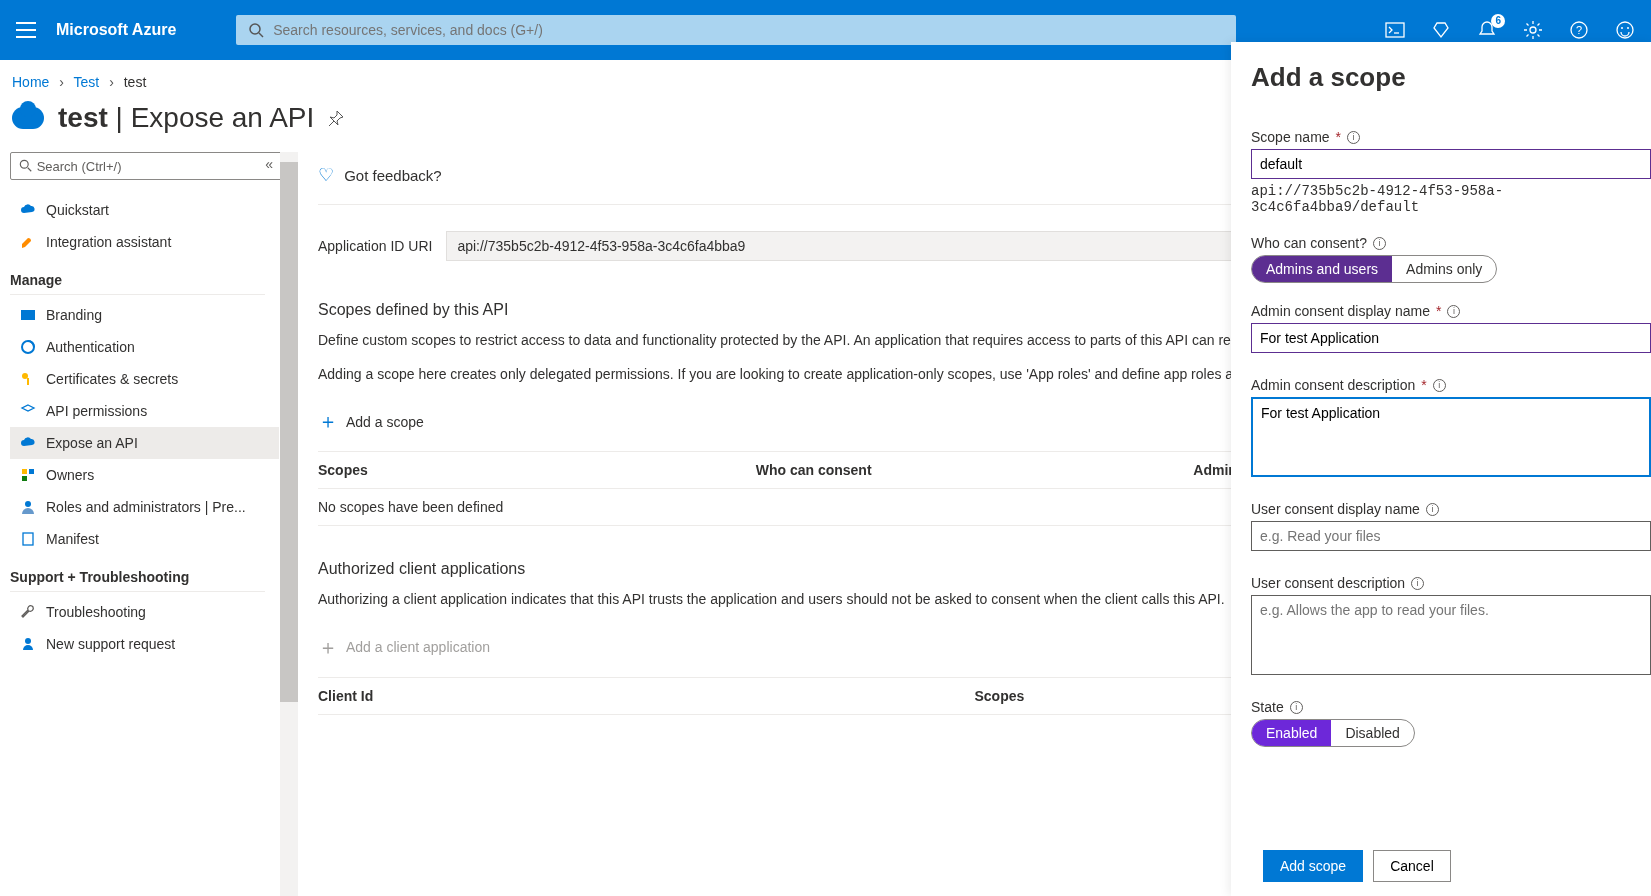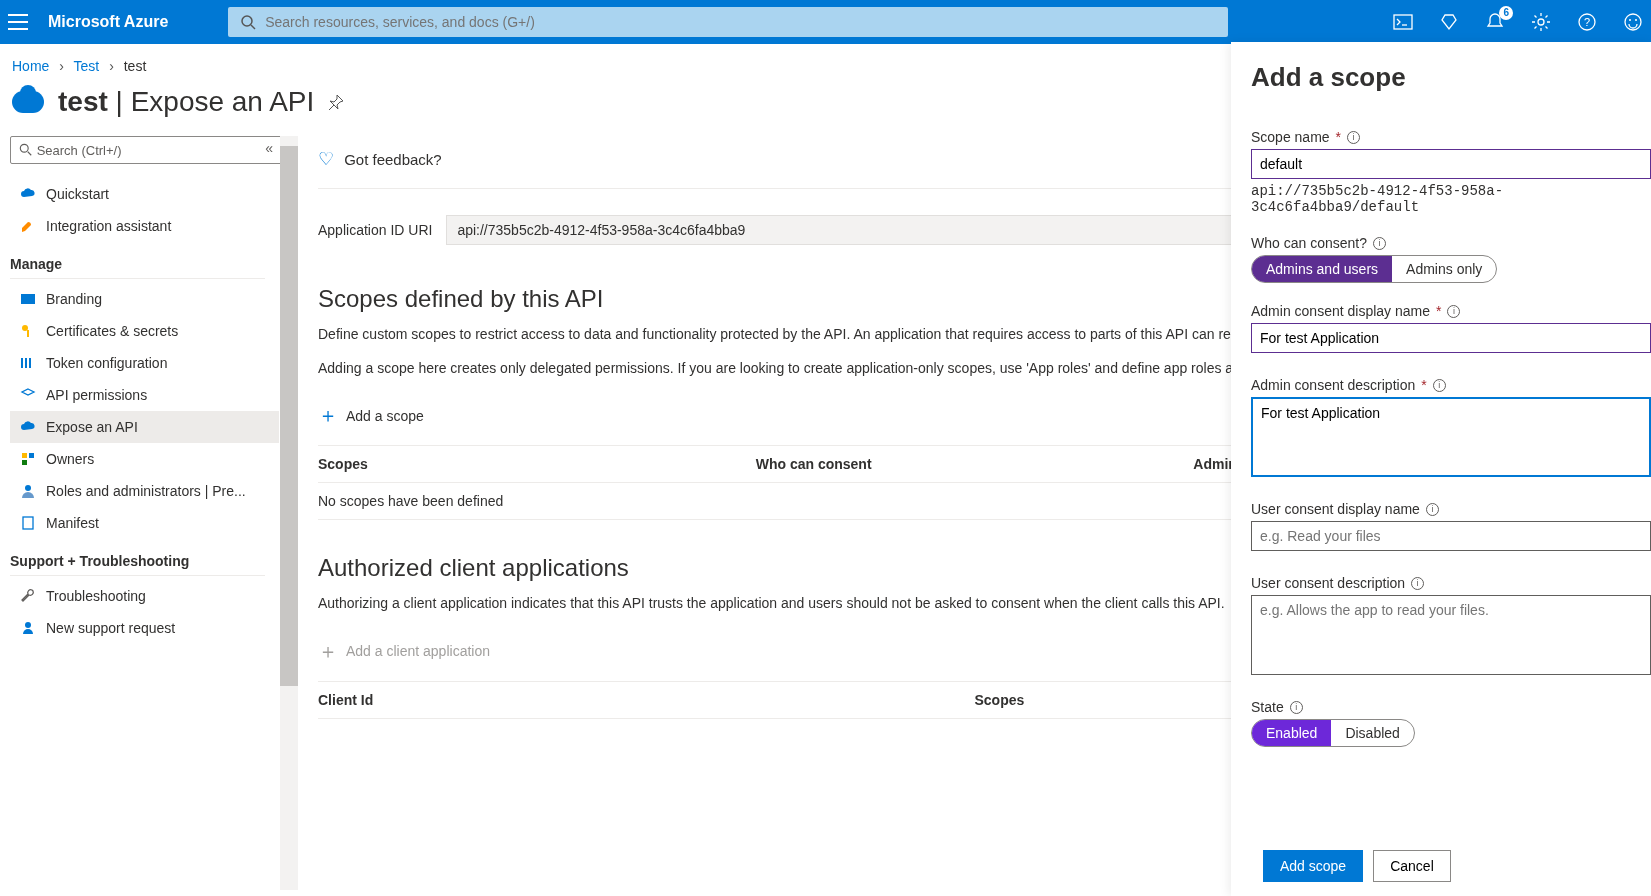--- a/index.html
+++ b/index.html
@@ -1,19 +1,19 @@
 <!DOCTYPE html>
 <html><head>
 <meta charset="utf-8">
 <style>
 * { margin:0; padding:0; box-sizing:border-box; font-family:"Segoe UI",sans-serif; }
 body { background:#fff; color:#323130; overflow:hidden; width:1651px; height:896px; position:relative; }
 
 
-.topbar { background:#0078d4; color:#fff; height:44px; display:flex; align-items:center; padding:0 8px; }
+.topbar { background:#0078d4; color:#fff; height:60px; display:flex; align-items:center; padding:0 16px; }
 .hamburger { width:20px; height:20px; cursor:pointer; display:flex; flex-direction:column; justify-content:space-around; margin-right:20px;}
 .hamburger span { height:2px; background:#fff; }
 .brand { font-size:16px; font-weight:600; margin-right:60px; white-space:nowrap; }
 .searchbox { flex:0 0 1000px; background:#aad4f0; border-radius:2px; height:30px; display:flex; align-items:center; padding:0 12px; color:#323130; }
 .searchbox input { flex:1; background:transparent; border:none; outline:none; font-size:14px; color:#555; }
 .top-icons { margin-left:auto; display:flex; gap:26px; align-items:center; }
 .top-icons .ticon { width:20px; height:20px; cursor:pointer; position:relative; }
 .badge { position:absolute; top:-6px; right:-8px; background:#fff; color:#0078d4; border-radius:8px; font-size:10px; font-weight:600; padding:0 4px; line-height:14px; }
 
 
@@ -40,21 +40,21 @@
 .sectionhdr { font-weight:600; font-size:14px; padding:14px 10px 6px 0; border-bottom:1px solid #edebe9; margin-bottom:4px; margin-right:14px; }
 
 .scrollgutter { width:18px; background:#f3f2f1; position:relative; }
 .scrollgutter .thumb { position:absolute; width:100%; background:#c8c6c4; }
 
 .main { flex:1; padding:4px 20px 0 20px; overflow:hidden; position:relative; }
 .feedback { display:flex; align-items:center; gap:10px; font-size:15px; color:#323130; padding:8px 0 18px 0; border-bottom:1px solid #edebe9; }
 .heart { color:#0078d4; font-size:18px; }
 .uri-row { display:flex; align-items:center; gap:14px; margin:26px 0 40px 0; font-size:14px; }
 .uri-row .fld { flex:1; background:#f3f2f1; border:1px solid #e1dfdd; padding:6px 10px; font-size:14px; }
-.section-h { font-size:24px; font-weight:400; margin-bottom:12px; }
+.section-h { font-size:16px; font-weight:400; margin-bottom:12px; }
 .section-p { font-size:14px; color:#323130; margin-bottom:14px; line-height:1.4; }
 .section-p a { color:#0078d4; text-decoration:none; }
 .addlink { display:flex; align-items:center; gap:8px; font-size:14px; color:#323130; cursor:pointer; padding:10px 0; }
 .addlink.disabled { color:#a19f9d; }
 .plus { color:#0078d4; font-size:20px; font-weight:300; }
 .tblhead { display:flex; font-size:14px; font-weight:600; padding:10px 0; border-bottom:1px solid #edebe9; border-top:1px solid #edebe9; margin-top:6px;}
 .tblhead > div { flex:1; }
 .tblrow { padding:10px 0; font-size:14px; border-bottom:1px solid #edebe9; }
 
 
@@ -170,32 +170,31 @@
 
     <div class="sectionhdr">Manage</div>
     <div class="navitem">
         <svg class="navicon" viewBox="0 0 16 16">
           <rect x="1" y="3" width="14" height="10" fill="#0078d4"></rect>
         </svg>
         <span>Branding</span>
       </div>
     <div class="navitem">
         <svg class="navicon" viewBox="0 0 16 16">
+          <circle cx="8" cy="8" r="6" fill="none" stroke="#0078d4" stroke-width="2"></circle>
+          <path d="M8 2a6 6 0 016 6" fill="none" stroke="#0078d4" stroke-width="2"></path>
+        </svg>
+        <span>Authentication</span>
+      </div>
+    <div class="navitem">
+        <svg class="navicon" viewBox="0 0 16 16">
           <circle cx="5" cy="5" r="3" fill="#ffb900"></circle>
           <rect x="7" y="7" width="2" height="7" fill="#ffb900"></rect>
         </svg>
         <span>Certificates &amp; secrets</span>
-      </div>
-    <div class="navitem">
-        <svg class="navicon" viewBox="0 0 16 16">
-          <rect x="1" y="3" width="2" height="10" fill="#0078d4"></rect>
-          <rect x="5" y="3" width="2" height="10" fill="#0078d4"></rect>
-          <rect x="9" y="3" width="2" height="10" fill="#0078d4"></rect>
-        </svg>
-        <span>Token configuration</span>
       </div>
     <div class="navitem">
         <svg class="navicon" viewBox="0 0 16 16">
           <path d="M8 2l6 3-6 3-6-3z" fill="none" stroke="#0078d4" stroke-width="1.3"></path>
         </svg>
         <span>API permissions</span>
       </div>
     <div class="navitem selected">
         <svg class="navicon" viewBox="0 0 16 16">
           <path d="M4 11a3 3 0 010-6 4 4 0 017-1 3 3 0 011 6z" fill="#0078d4"></path>

